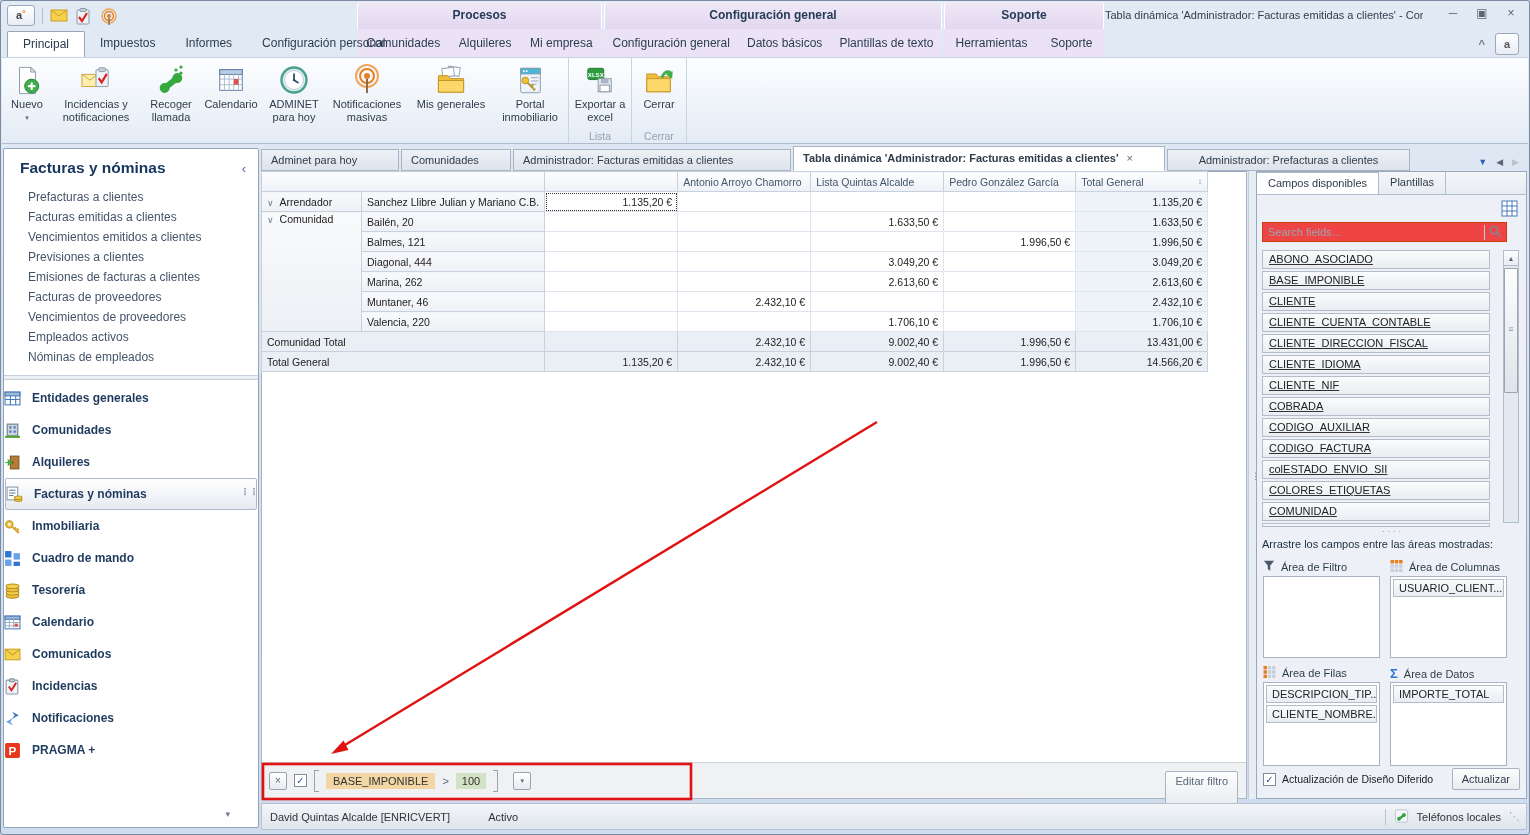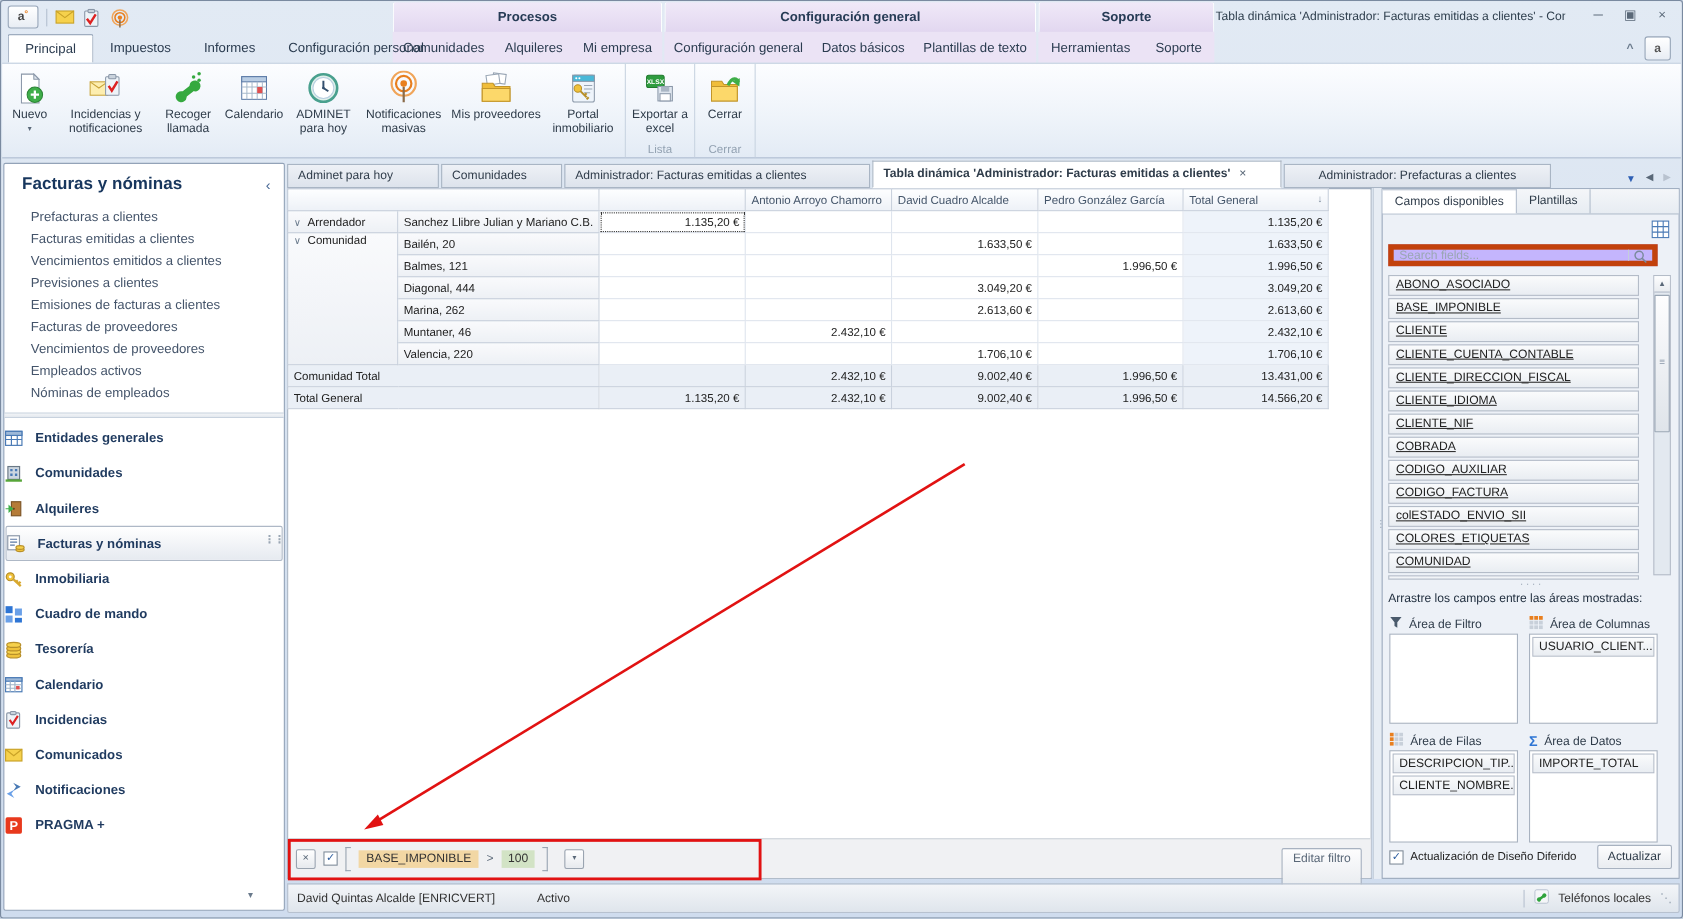--- a/index.html
+++ b/index.html
@@ -115,22 +115,22 @@
             border-left:1px solid #c4cedb; border-right:1px solid #c4cedb; }
   .vsplit span { position:absolute; top:300px; left:2px; color:#8a97a8; font-size:9px; letter-spacing:-1px; }
 
   
   .rpanel { position:absolute; top:170px; right:2px; width:271px; bottom:35px; background:#edf1f7;
             border:1px solid #9aa8bc; }
   .rp-tabs { display:flex; height:23px; border-bottom:1px solid #b2bdcc; background:linear-gradient(#f4f6f9,#e7ecf2); }
   .rp-tab { padding:4px 11px; font-size:11px; color:#2f3c4a; border-right:1px solid #b2bdcc; }
   .rp-tab.active { background:#fff; font-weight:normal; border-top:1px solid #b2bdcc; margin-top:0; }
   .rp-grid { position:absolute; top:28px; right:8px; width:17px; height:17px; }
-  .rp-search { position:absolute; top:50px; left:5px; width:245px; height:20px; border:5px solid #c2410c;
-               background:#c4b5fd; display:flex; }
+  .rp-search { position:absolute; top:50px; left:5px; width:245px; height:20px; border:1px solid #c2410c;
+               background:#ef4444; display:flex; align-items:center; }
   .rp-search input { flex:1; border:none; outline:none; font:11px "Liberation Sans",sans-serif;
                      color:#333; padding:0 5px; background:transparent; }
   .rp-search input::placeholder { color:#9aa6b4; }
   .fld-list { position:absolute; top:78px; left:5px; width:228px;text-decoration:underline; }
   .fld { height:19px; line-height:17px; margin-bottom:2px; border:1px solid #b4bcc8; padding-left:6px;
          background:linear-gradient(#fafbfc,#e9edf2); font-size:11px; color:#222; white-space:nowrap; overflow:hidden; }
   .fld.sliver { height:4px; margin-bottom:0; }
   .scrollbar { position:absolute; top:78px; right:7px; width:16px; height:273px; background:#e3e9f0;
                border:1px solid #b4bcc8; }
   .sb-up { height:15px; text-align:center; font-size:7px; color:#5a6878; line-height:15px;
@@ -309,21 +309,21 @@
       </div>
       <div class="rbtn" style="width:86px;">
         <span class="ric">
           <svg width="32" height="31" viewBox="0 0 32 32">
               <rect x="13" y="2" width="12" height="9" fill="#fff" stroke="#98a5b4" transform="rotate(8 19 6)"></rect>
               <rect x="7" y="3" width="12" height="9" fill="#fff" stroke="#98a5b4" transform="rotate(-8 13 7)"></rect>
               <path d="M3 11h10l2 3h14v14H3z" fill="#f0bd3a" stroke="#c2952a"></path>
               <path d="M3 16h26v12H3z" fill="#fcd86a" stroke="#c2952a"></path>
             </svg>
         </span>
-        <span>Mis proveedores</span>
+        <span>Mis generales</span>
       </div>
       <div class="rbtn" style="width:72px;">
         <span class="ric">
           <svg width="30" height="31" viewBox="0 0 32 32">
               <rect x="6" y="3" width="21" height="26" rx="2" fill="#eef4fb" stroke="#8a97a8"></rect>
               <rect x="6" y="3" width="21" height="6" fill="#49b8d8" stroke="#8a97a8"></rect>
               <circle cx="9.5" cy="6" r="1" fill="#fff"></circle>
               <circle cx="12.5" cy="6" r="1" fill="#fff"></circle>
               <path d="M17 13h8M17 16.5h8M17 20h6" stroke="#98a5b4"></path>
               <circle cx="11" cy="16" r="3.6" fill="#f0c23a" stroke="#b8902a"></circle>
@@ -446,32 +446,32 @@
         <span class="sic"><svg class="ico16" viewBox="0 0 16 16">
               <rect x="1" y="2" width="14" height="12" fill="#fff" stroke="#4a7ab5"></rect>
               <rect x="1" y="2" width="14" height="3" fill="#9db8d8" stroke="#4a7ab5"></rect>
               <path d="M5 5v9M9 5v9M1 8h14M1 11h14" stroke="#9fb3c8"></path>
               <rect x="10" y="9" width="3" height="3" fill="#e05050"></rect>
             </svg></span>
         <span>Calendario</span>
       </div>
       <div class="sect">
         <span class="sic"><svg class="ico16" viewBox="0 0 16 16">
+              <rect x="1" y="3" width="14" height="10" fill="#f6d14c" stroke="#c9a227"></rect>
+              <path d="M1 3l7 5.5L15 3" fill="none" stroke="#c9a227"></path>
+            </svg></span>
+        <span>Comunicados</span>
+      </div>
+      <div class="sect">
+        <span class="sic"><svg class="ico16" viewBox="0 0 16 16">
               <rect x="2" y="2" width="11" height="13" rx="1" fill="#eef3f8" stroke="#8a97a8"></rect>
               <rect x="5" y="0.8" width="5" height="2.6" rx="1" fill="#c9d2dc" stroke="#8a97a8"></rect>
               <path d="M4.5 8l2.5 3.5 4.5-7" stroke="#d22" stroke-width="1.8" fill="none"></path>
             </svg></span>
         <span>Incidencias</span>
-      </div>
-      <div class="sect">
-        <span class="sic"><svg class="ico16" viewBox="0 0 16 16">
-              <rect x="1" y="3" width="14" height="10" fill="#f6d14c" stroke="#c9a227"></rect>
-              <path d="M1 3l7 5.5L15 3" fill="none" stroke="#c9a227"></path>
-            </svg></span>
-        <span>Comunicados</span>
       </div>
       <div class="sect">
         <span class="sic"><svg class="ico16" viewBox="0 0 16 16">
               <path d="M2 5h8l-2.5-3.5L14 5l-6.5 3.5L10 5" fill="#4a7ab5"></path>
               <path d="M14 11H6l2.5 3.5L2 11l6.5-3.5L6 11" fill="#6aa0e8"></path>
             </svg></span>
         <span>Notificaciones</span>
       </div>
       <div class="sect">
         <span class="sic"><svg class="ico16" viewBox="0 0 16 16">
@@ -509,21 +509,21 @@
           <col style="width:133px">
           <col style="width:133px">
           <col style="width:132px">
           <col style="width:132px">
         </colgroup>
       <tbody>
           <tr>
         <th class="hd" colspan="2"></th>
         <th class="hd"></th>
         <th class="hd">Antonio Arroyo Chamorro</th>
-        <th class="hd">David Cuadro Alcalde</th>
+        <th class="hd">Lista Quintas Alcalde</th>
         <th class="hd">Pedro González García</th>
         <th class="hd"><span>Total General</span><span class="sorti">↓</span></th>
       </tr>
       <tr>
         <td class="rowhd"><span class="chev">∨</span><span>Arrendador</span></td>
         <td class="rowhd">Sanchez Llibre Julian y Mariano C.B.</td>
         <td class="val sel">1.135,20 €</td>
         <td class="val"></td>
         <td class="val"></td>
         <td class="val"></td>

